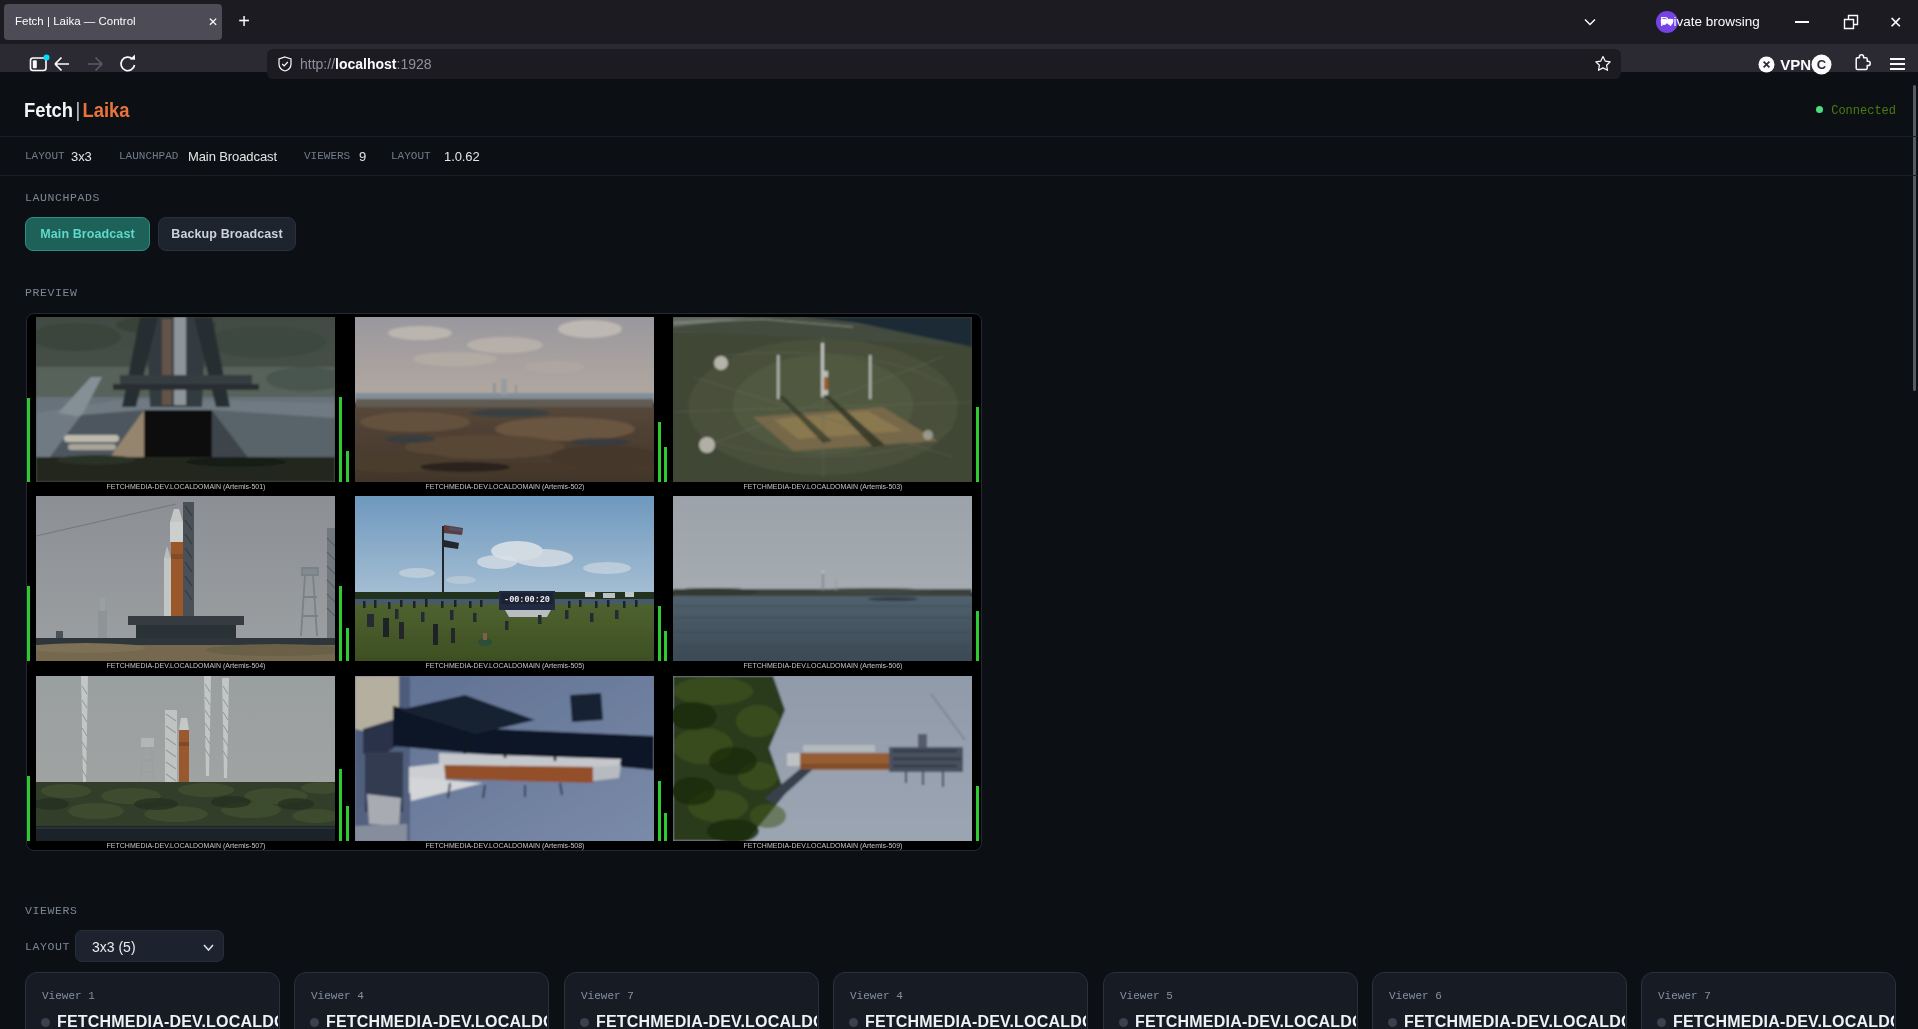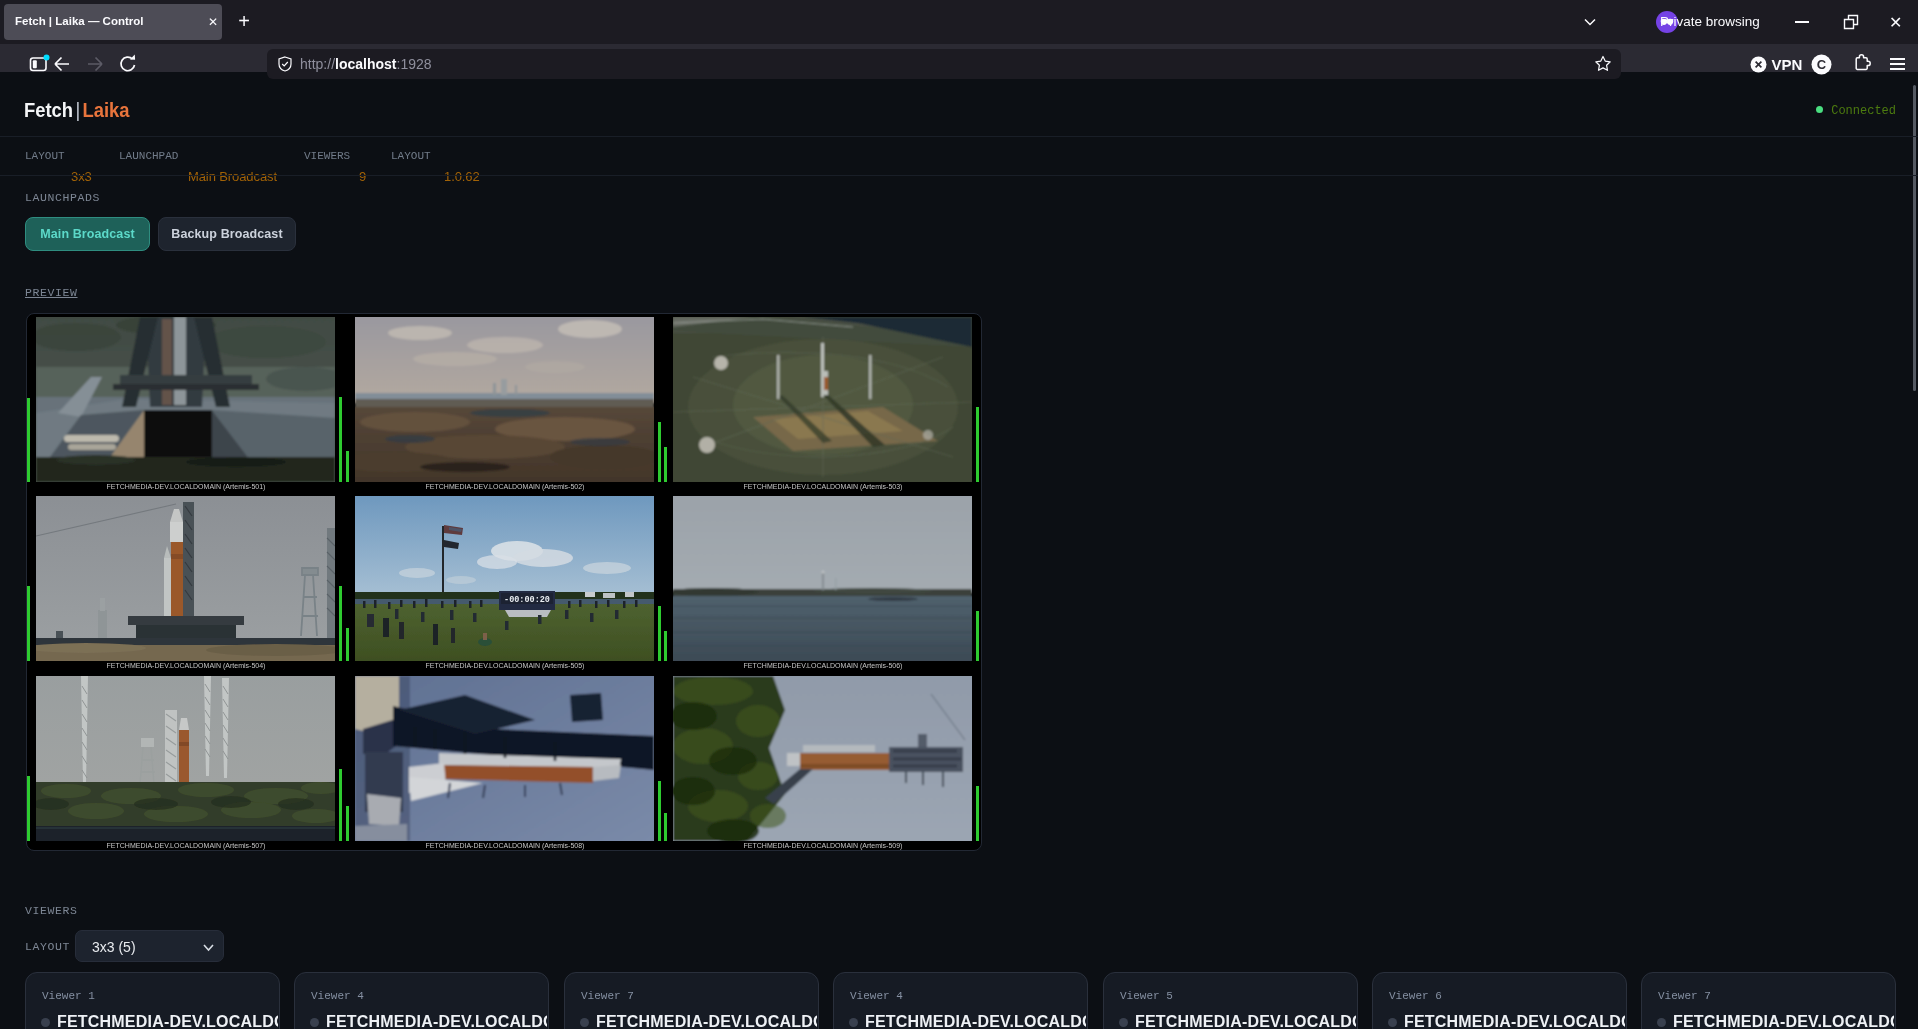--- a/index.html
+++ b/index.html
@@ -1,21 +1,21 @@
 <!DOCTYPE html>
 <html><head>
 <meta charset="utf-8">
 <style>
   * { margin:0; padding:0; box-sizing:border-box; }
   html,body { width:1918px; height:1029px; overflow:hidden; }
   body { background:#0c0f14; font-family:"Liberation Sans", sans-serif; position:relative; }
 
   #tabbar { position:absolute; top:0; left:0; width:1918px; height:44px; background:#1c1b22; }
   #tab { position:absolute; top:4px; left:4px; width:218px; height:36px; background:#4d4c56; border-radius:4px; color:#fbfbfe; font-size:11.5px; }
-  #tab .title { position:absolute; left:11px; top:11px;font-weight:bold; }
+  #tab .title { position:absolute; left:11px; top:11px; }
   #tab .x { position:absolute; left:200px; top:9px; width:18px; height:18px; font-size:12px; color:#fbfbfe; text-align:center; line-height:18px; }
   #newtab { position:absolute; left:234px; top:11px; width:20px; height:20px; color:#fbfbfe; font-size:20px; line-height:20px; text-align:center; font-weight:300; }
   #tabchev { position:absolute; left:1583px; top:16px; }
   #maskicon { position:absolute; left:1656px; top:11px; width:22px; height:22px; background:#7542e5; border-radius:50%; }
   #pbtext { position:absolute; left:1660px; top:14px; color:#fbfbfe; font-size:13.5px; }
   #win-min { position:absolute; left:1795px; top:21px; width:14px; height:2px; background:#fbfbfe; }
   #win-close { position:absolute; left:1889px; top:13px; color:#fbfbfe; font-size:16px; }
 
   #toolbar { position:absolute; top:44px; left:0; width:1918px; height:28px; background:#2b2a33; }
   .tbi { position:absolute; top:0; height:40px; display:flex; align-items:center; justify-content:center; color:#fbfbfe; }
@@ -23,21 +23,21 @@
   #urltext { position:absolute; left:33px; top:7px; font-size:14px; color:#8f8f9d; }
   #urltext b { color:#fbfbfe; font-weight:bold; }
 
   #logo { position:absolute; left:24px; top:99px; font-size:20px; font-weight:bold; color:#f4f5f7; transform:scaleX(0.92); transform-origin:0 50%; }
   #logo .bar { color:#c2c8d2; font-weight:400; padding:0 2.5px; }
   #logo .laika { color:#e8743c; }
   #conn { position:absolute; top:104px; right:22px; font-size:12px; color:#4d7c0f; font-family:"Liberation Mono", monospace;}
   #conn .dot { display:inline-block; width:7px; height:7px; border-radius:50%; background:#4ade80; margin-right:8px; position:relative; top:-1px; }
   .hr { position:absolute; left:0; width:1918px; height:1px; background:#191e27; }
   .nlab { position:absolute; font-family:"Liberation Mono", monospace; font-size:11px; color:#727c8a; }
-  .nval { position:absolute; font-size:13px; letter-spacing:-0.1px; color:#a16207;margin-top:20px; }
+  .nval { position:absolute; font-size:13px; letter-spacing:-0.1px; color:#e5e5e5; }
   .seclab { position:absolute; font-family:"Liberation Mono", monospace; font-size:11.5px; color:#7d8694; letter-spacing:0.6px; }
 
   .btn { position:absolute; height:34px; border-radius:8px; font-size:12.5px; font-weight:bold; letter-spacing:0.1px; display:flex; align-items:center; justify-content:center; }
   #btn-main { left:25px; top:217px; width:125px; background:#1e6159; border:1px solid #2f8d80; color:#5cd9c9; }
   #btn-backup { left:158px; top:217px; width:138px; background:#1e242e; border:1px solid #2a303c; color:#ccd2dc; }
 
   #panel { position:absolute; left:26px; top:313px; width:956px; height:538px; background:#000; border:1px solid #222834; border-radius:8px; overflow:hidden; }
   .cell { position:absolute; width:318px; height:179px; }
   .cimg { position:absolute; left:9px; top:3px; width:299px; height:165px; overflow:hidden; }
   .clab { position:absolute; left:0; top:169px; width:318px; text-align:center; font-size:7px; color:#c6c6c6; }
@@ -93,21 +93,21 @@
   <div id="urlbar">
     <svg style="position:absolute; left:10px; top:7px;" width="16" height="16" viewBox="0 0 16 16">
         <path d="M8 1 L14 3 V8 C14 11.5 11.5 14 8 15 C4.5 14 2 11.5 2 8 V3 Z" stroke="#fbfbfe" stroke-width="1.2" fill="none"></path>
         <path d="M5.2 8 l2 2 l3.6-4" stroke="#fbfbfe" stroke-width="1.2" fill="none"></path>
       </svg>
     <div id="urltext">http://<b>localhost</b>:1928</div>
     <svg style="position:absolute; left:1327px; top:6px;" width="18" height="18" viewBox="0 0 18 18">
         <path d="M9 1.5 l2.2 4.6 5 0.7 -3.6 3.5 0.9 5 -4.5-2.4 -4.5 2.4 0.9-5 -3.6-3.5 5-0.7 z" stroke="#fbfbfe" stroke-width="1.2" fill="none" stroke-linejoin="round"></path>
       </svg>
   </div>
-  <div class="tbi" style="left:1741px; width:70px; font-weight:bold; font-size:15px;"><svg width="17" height="17" viewBox="0 0 17 17" style="margin-right:5px;">
+  <div class="tbi" style="left:1741px; width:70px; font-weight:bold; font-size:15px;justify-content:flex-end;"><svg width="17" height="17" viewBox="0 0 17 17" style="margin-right:5px;">
         <circle cx="8.5" cy="8.5" r="8" fill="#fbfbfe"></circle>
         <path d="M5.6 5.6 l5.8 5.8 M11.4 5.6 l-5.8 5.8" stroke="#2b2a33" stroke-width="1.7"></path>
       </svg>VPN</div>
   <div class="tbi" style="left:1810px; width:22px;">
       <svg width="21" height="21" viewBox="0 0 21 21">
         <circle cx="10.5" cy="10.5" r="10" fill="#fbfbfe"></circle>
         <text x="10.5" y="15" text-anchor="middle" font-size="13" font-weight="bold" fill="#2b2a33" font-family="Liberation Sans">C</text>
       </svg>
     </div>
   <svg class="tbi" style="left:1852px; width:20px;" width="20" height="40" viewBox="0 0 20 40">
@@ -131,21 +131,21 @@
 <span class="nlab" style="left:119px;top:150px;">LAUNCHPAD</span>
 <span class="nval" style="left:188px;top:149px;">Main Broadcast</span>
 <span class="nlab" style="left:304px;top:150px;">VIEWERS</span>
 <span class="nval" style="left:359px;top:149px;">9</span>
 <span class="nlab" style="left:391px;top:150px;">LAYOUT</span>
 <span class="nval" style="left:444px;top:149px;">1.0.62</span>
 <div class="hr" style="top:175px;"></div>
 <div class="seclab" style="left:25px; top:191px;">LAUNCHPADS</div>
 <div class="btn" id="btn-main">Main Broadcast</div>
 <div class="btn" id="btn-backup">Backup Broadcast</div>
-<div class="seclab" style="left:25px; top:286px;text-decoration:underline;">PREVIEW</div>
+<div class="seclab" style="left:25px; top:286px;">PREVIEW</div>
 
 <div id="panel">
 <div class="cell" style="left:0px; top:0px;">
 <div class="cimg"><svg width="299" height="165" viewBox="0 0 299 165" preserveAspectRatio="none">
           <filter id="bf00" x="-4%" y="-4%" width="108%" height="108%">
             <feGaussianBlur stdDeviation="0.8"></feGaussianBlur>
           </filter>
           <g filter="url(#bf00)">
             <defs>
               <linearGradient id="g1a" x1="0" y1="0" x2="0" y2="1">

